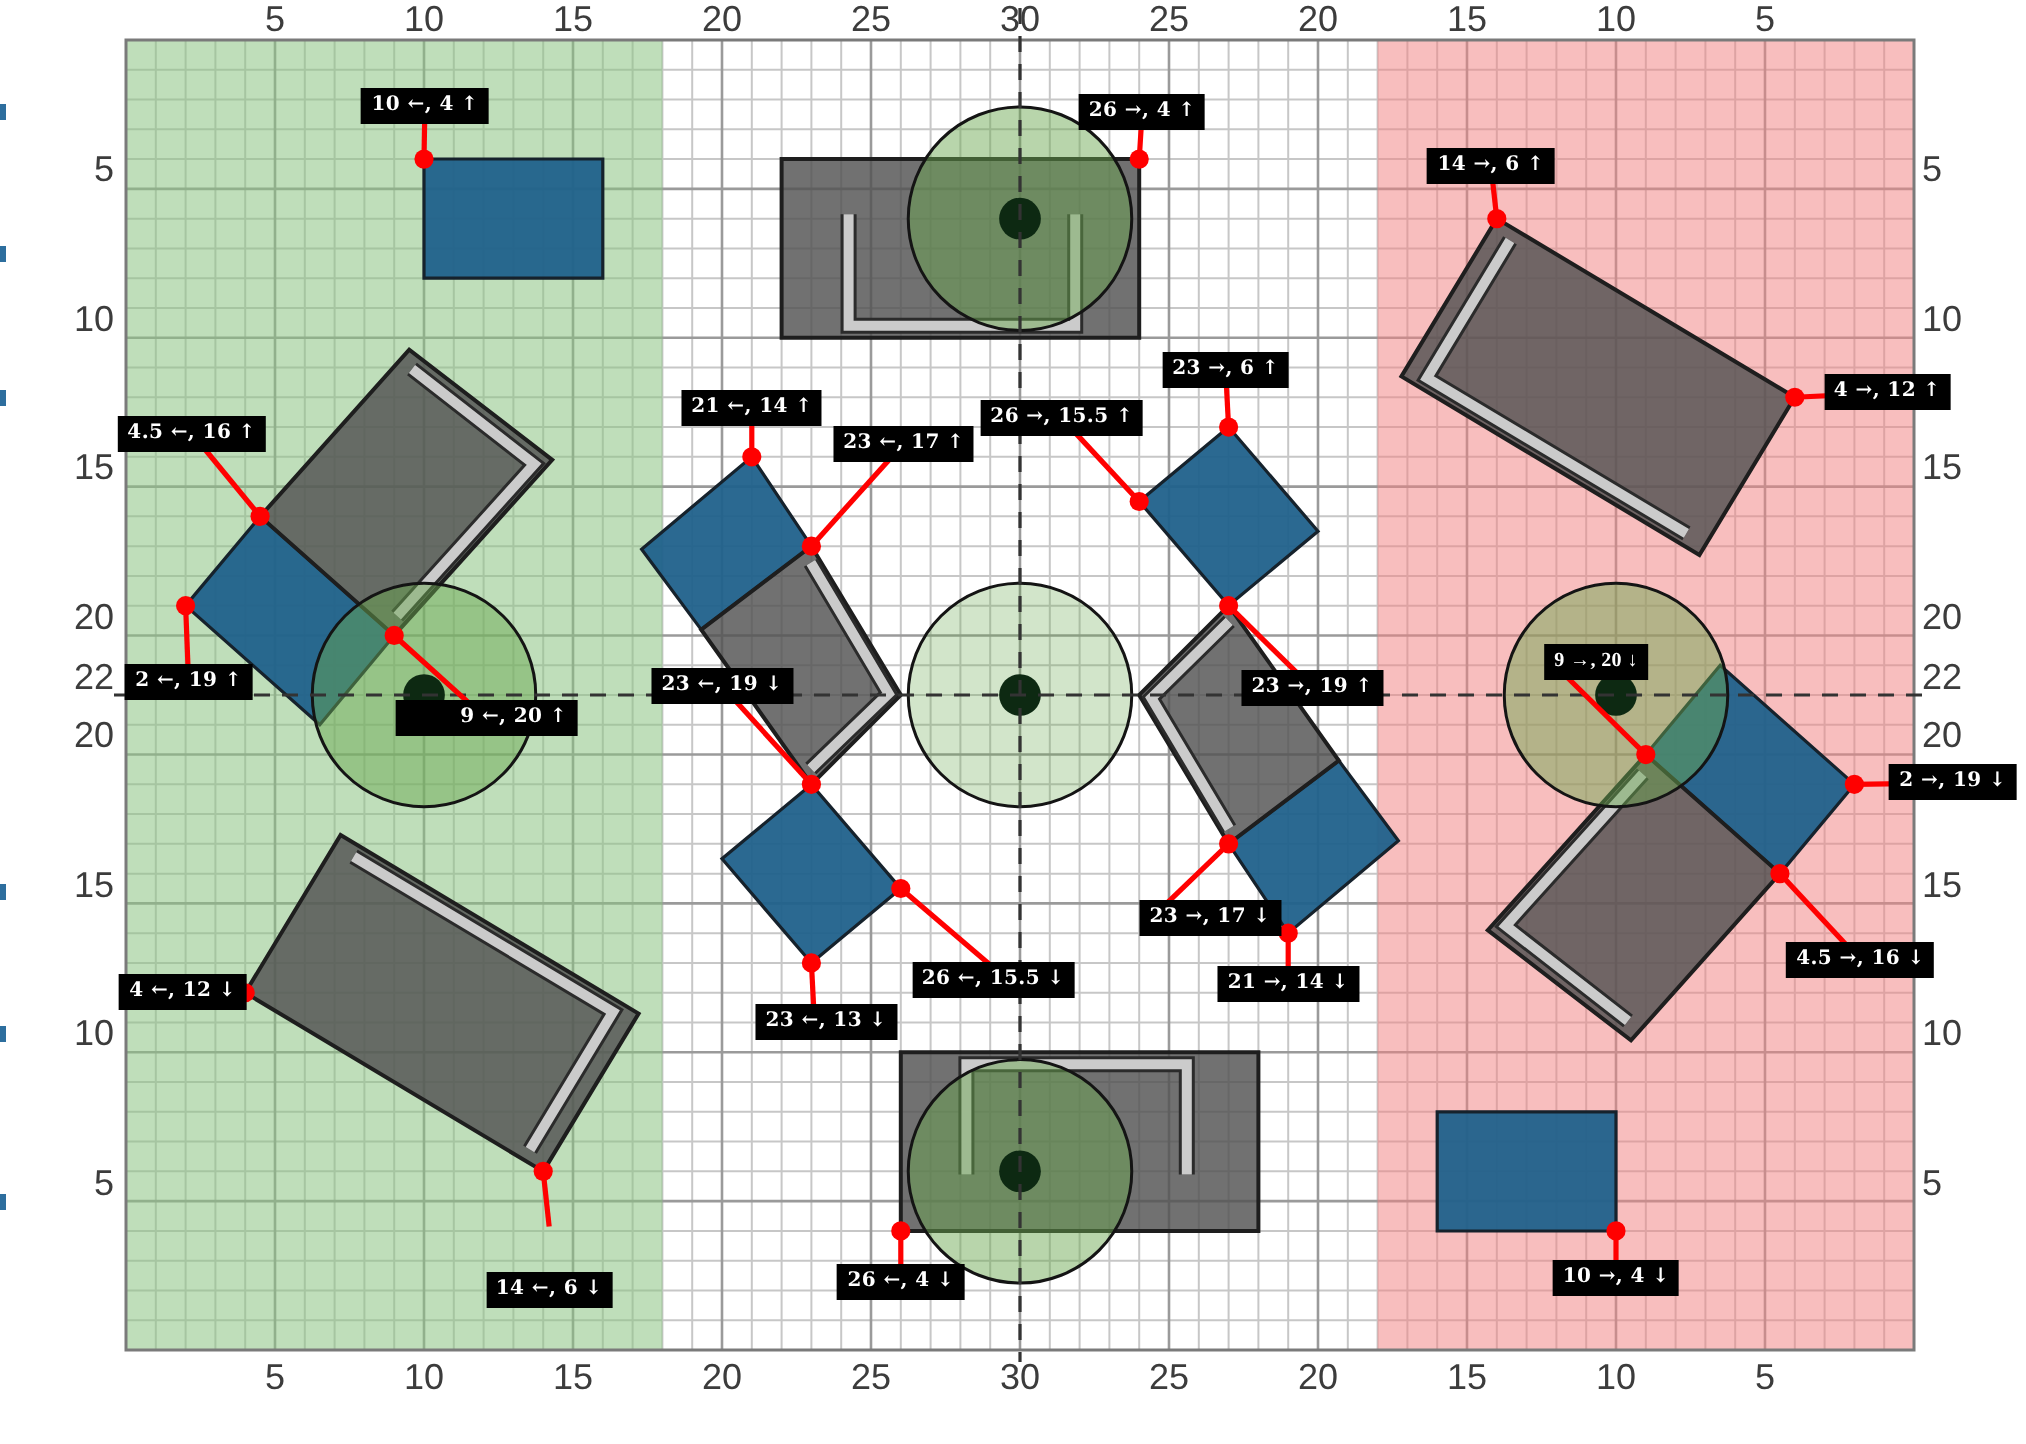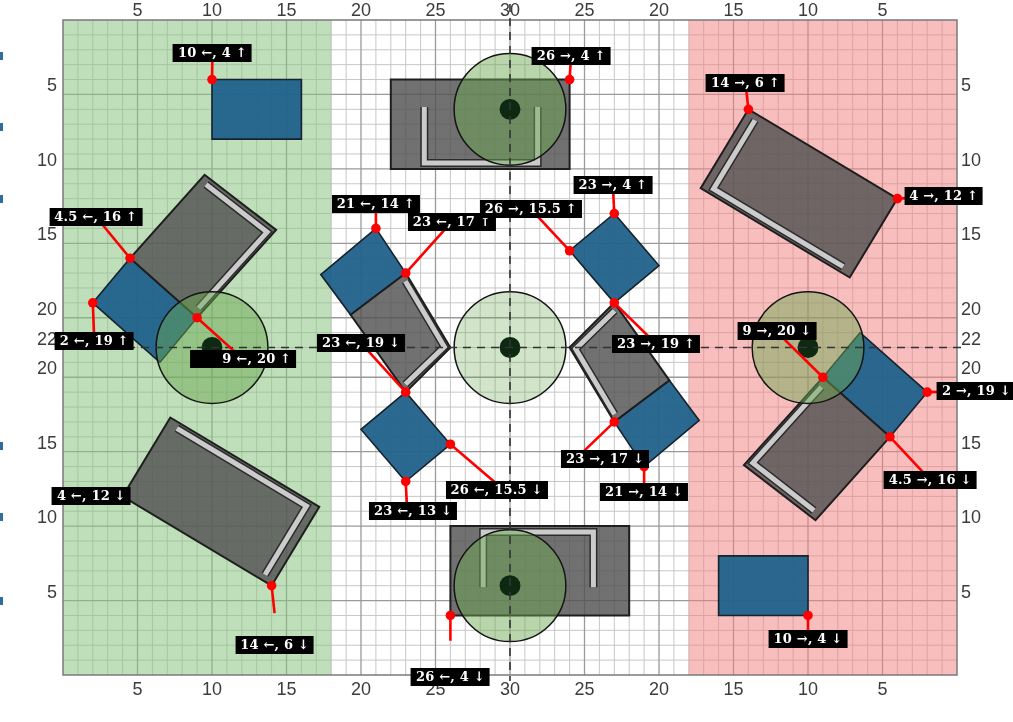--- a/index.html
+++ b/index.html
@@ -5,21 +5,21 @@
   html,body{margin:0;padding:0;background:#fff;}
   #stage{position:relative;width:1013px;height:722px;background:#fff;overflow:hidden;
          font-family:"Liberation Sans",sans-serif;}
   #plot-svg{position:absolute;left:0;top:0;}
   #overlay{position:absolute;left:0;top:0;width:1013px;height:722px;pointer-events:none;}
   .axis-label{position:absolute;font-size:18px;color:#3c3c3c;white-space:nowrap;}
   .axis-label.top,.axis-label.bottom{transform:translate(-50%,-50%);}
   .axis-label.left{transform:translate(-100%,-50%);}
   .axis-label.right{transform:translate(0,-50%);}
   .dim-label{position:absolute;transform:translate(-50%,-50%);background:#000;color:#fff;
-             font-family:"DejaVu Serif",serif;font-weight:bold;font-size:13px;line-height:15px;
+             font-family:"DejaVu Serif",serif;font-weight:bold;font-size:10px;line-height:15px;
              padding:1px 5px 2px 5px;white-space:nowrap;letter-spacing:.2px;}
 </style>
 </head>
 <body>
 
 <div id="stage">
   <svg id="plot-svg" width="1013" height="722">
       <line x1="77.9" y1="20" x2="77.9" y2="675" stroke="#c7c7c7" stroke-width="1"></line>
       <line x1="92.8" y1="20" x2="92.8" y2="675" stroke="#c7c7c7" stroke-width="1"></line>
       <line x1="107.7" y1="20" x2="107.7" y2="675" stroke="#c7c7c7" stroke-width="1"></line>
@@ -266,30 +266,30 @@
       <div class="axis-label right" style="left: 961px; top: 517.136px;">10</div>
       <div class="axis-label right" style="left: 961px; top: 591.568px;">5</div>
       <div class="dim-label" style="left: 212.447px; top: 53.4943px;">10 ←, 4 ↑</div>
       <div class="dim-label" style="left: 571.09px; top: 55.7273px;">26 →, 4 ↑</div>
       <div class="dim-label" style="left: 745.42px; top: 82.5227px;">14 →, 6 ↑</div>
       <div class="dim-label" style="left: 943.59px; top: 196.403px;">4 →, 12 ↑</div>
       <div class="dim-label" style="left: 95.78px; top: 216.5px;">4.5 ←, 16 ↑</div>
       <div class="dim-label" style="left: 375.9px; top: 203.847px;">21 ←, 14 ↑</div>
       <div class="dim-label" style="left: 451.89px; top: 221.71px;">23 ←, 17 ↑</div>
       <div class="dim-label" style="left: 530.86px; top: 209.057px;">26 →, 15.5 ↑</div>
-      <div class="dim-label" style="left: 612.81px; top: 185.239px;">23 →, 4 ↑</div>
+      <div class="dim-label" style="left: 612.81px; top: 185.239px;">23 →, 6 ↑</div>
       <div class="dim-label" style="left: 94.29px; top: 340.801px;">2 ←, 19 ↑</div>
       <div class="dim-label" style="left: 243.29px; top: 359.409px; padding-left: 32px;">9 ←, 20 ↑</div>
       <div class="dim-label" style="left: 361px; top: 343.034px;">23 ←, 19 ↓</div>
       <div class="dim-label" style="left: 656.02px; top: 343.778px; text-align: right;">23 →, 19 ↑</div>
-      <div class="dim-label" style="left: 777px; top: 331.125px;">9 →, 20 ↓</div>
+      <div class="dim-label" style="left: 798px; top: 331.125px; font-family: Liberation Serif, serif;">9 →, 20 ↓</div>
       <div class="dim-label" style="left: 976.37px; top: 391.415px;">2 →, 19 ↓</div>
       <div class="dim-label" style="left: 91.31px; top: 495.619px;">4 ←, 12 ↓</div>
       <div class="dim-label" style="left: 413px; top: 510.506px;">23 ←, 13 ↓</div>
       <div class="dim-label" style="left: 496.59px; top: 490px;">26 ←, 15.5 ↓</div>
       <div class="dim-label" style="left: 605px; top: 459.148px;">23 →, 17 ↓</div>
       <div class="dim-label" style="left: 644.1px; top: 491.898px;">21 →, 14 ↓</div>
       <div class="dim-label" style="left: 930.18px; top: 479.989px;">4.5 →, 16 ↓</div>
       <div class="dim-label" style="left: 274.58px; top: 613.222px; margin-top: 32px;">14 ←, 6 ↓</div>
-      <div class="dim-label" style="left: 450.4px; top: 640.761px; margin-top: 36px;">26 ←, 4 ↓</div>
+      <div class="dim-label" style="left: 450.4px; top: 640.761px;">26 ←, 4 ↓</div>
       <div class="dim-label" style="left: 808px; top: 639.273px;">10 →, 4 ↓</div>
     </div>
 </div>
 
 </body></html>

